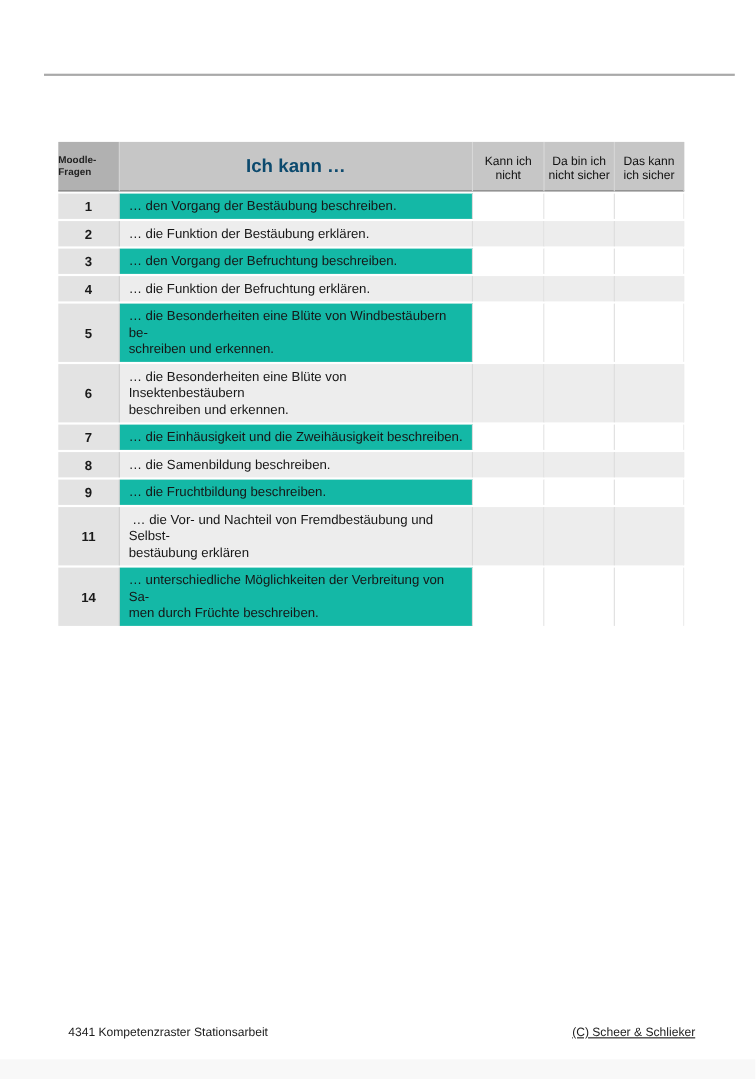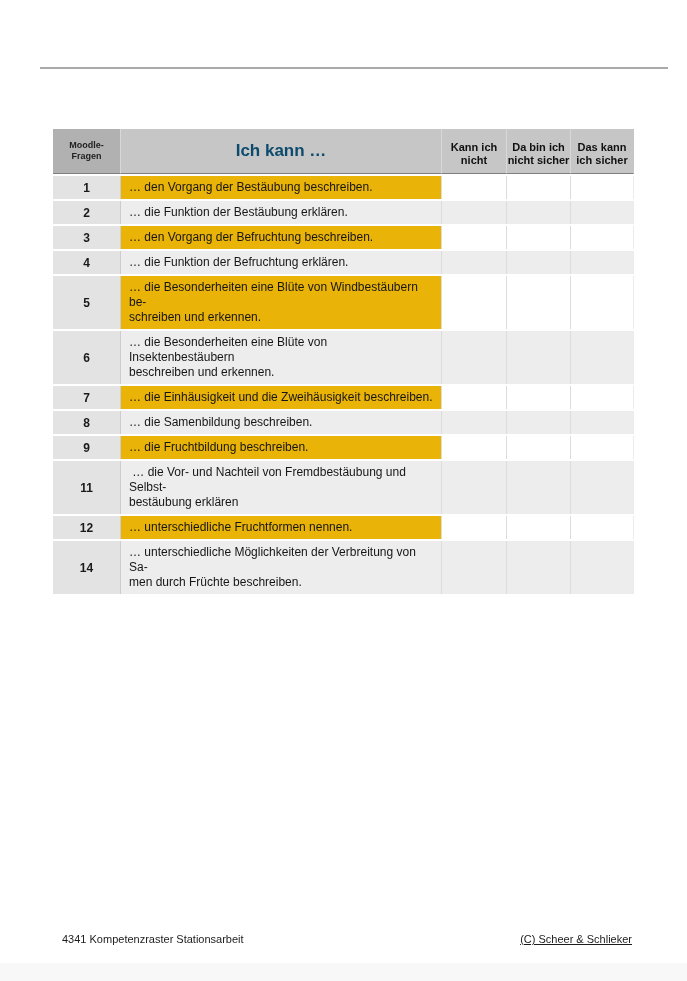--- a/index.html
+++ b/index.html
@@ -40,46 +40,46 @@
     width: 557px;
     border-collapse: separate;
     border-spacing: 0 2px;
     table-layout: fixed;
   }
   table.grid th, table.grid td {
     font-family: "Liberation Sans", "DejaVu Sans", sans-serif;
     vertical-align: middle;
   }
   th.h-id {
-    width: 68px;
+    width: 56px;
     background: #b1b1b1;
     font-size: 9px;
     font-weight: 700;
     color: #222;
-    text-align: center;
+    text-align: left;
     height: 45px;
     border-right: 1px solid #d8d8d8;
     border-bottom: 1px solid #7e7e7e;
     white-space: pre-line;
     line-height: 11px;
   }
   th.h-main {
     width: 321px;
     background: #c6c6c6;
     font-size: 17px;
     font-weight: 700;
     color: #0c4a6e;
     text-align: center;
     border-right: 1px solid #d8d8d8;
     border-bottom: 1px solid #7e7e7e;
   }
   th.h-opt {
     background: #c6c6c6;
     font-size: 11px;
-    font-weight: 700;
+    font-weight: 400;
     color: #101010;
     text-align: center;
     vertical-align: top;
     padding-top: 6px;
     line-height: 13px;
     border-right: 1px solid #d8d8d8;
     border-bottom: 1px solid #7e7e7e;
   }
   th.h-opt.last { border-right: 1px solid #c6c6c6; }
   th.w1 { width: 65px; }
@@ -87,21 +87,21 @@
   th.w3 { width: 63px; margin-top: 28px; }
   td.num {
     background: #e3e3e3;
     font-size: 12px;
     font-weight: 700;
     text-align: center;
     color: #1a1a1a;
     border-right: 1px solid #cccccc;
   }
   td.txt {
-    background: #eab308;
+    background: #14b8a6;
     font-size: 12px;
     line-height: 15px;
     padding: 4px 6px 4px 8px;
     color: #161616;
     white-space: pre-line;
     border-right: 1px solid #dcdcdc;
   }
   td.opt {
     background: #ffffff;
     border-right: 1px solid #dcdcdc;
@@ -221,27 +221,20 @@
       </tr>
       <tr>
         <td class="num">11</td>
         <td class="txt">&nbsp;… die Vor- und Nachteil von Fremdbestäubung und Selbst-
 bestäubung erklären</td>
         <td class="opt"></td>
         <td class="opt"></td>
         <td class="opt last"></td>
       </tr>
       <tr>
-        <td class="num">12</td>
-        <td class="txt">… unterschiedliche Fruchtformen nennen.</td>
-        <td class="opt"></td>
-        <td class="opt"></td>
-        <td class="opt last"></td>
-      </tr>
-      <tr>
         <td class="num">14</td>
         <td class="txt">… unterschiedliche Möglichkeiten der Verbreitung von Sa-
 men durch Früchte beschreiben.</td>
         <td class="opt"></td>
         <td class="opt"></td>
         <td class="opt last"></td>
       </tr>
     </tbody>
   </table>
 

